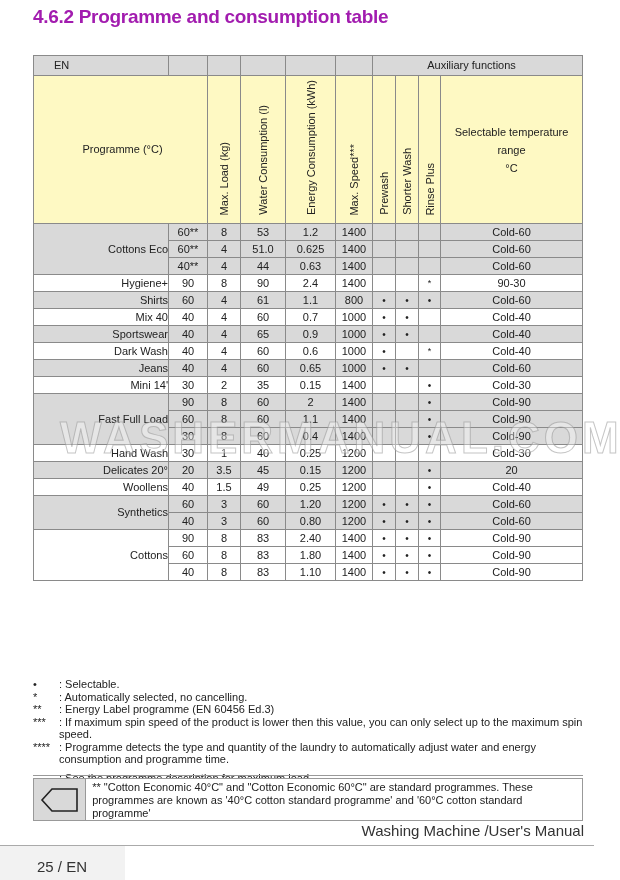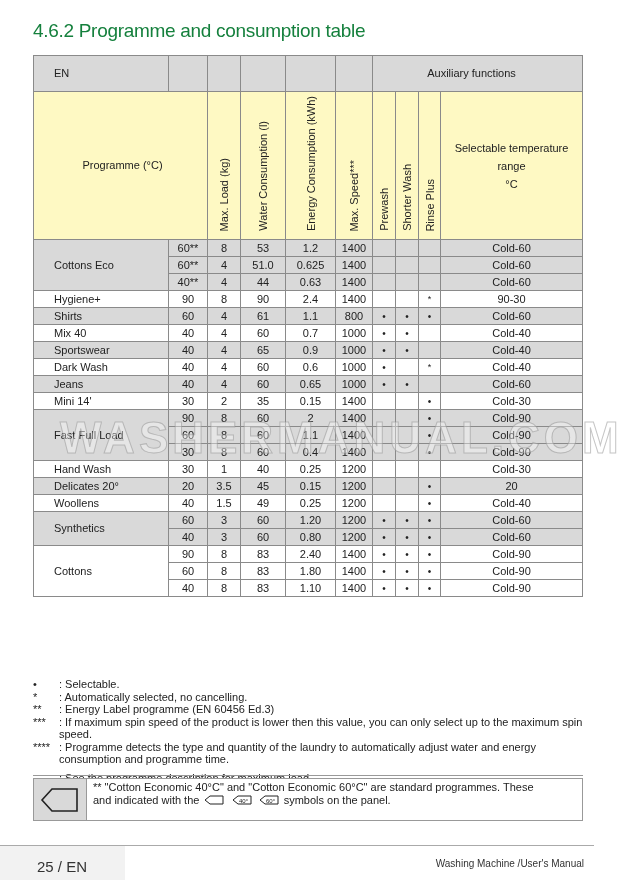--- a/index.html
+++ b/index.html
@@ -1,24 +1,24 @@
 <!DOCTYPE html>
 <html><head>
 <meta charset="utf-8">
 <style>
   * { box-sizing: border-box; margin: 0; padding: 0; }
   html, body { width: 620px; height: 880px; background: #ffffff; overflow: hidden; }
   body { position: relative; font-family: "Liberation Sans", sans-serif; color: #222; }
 
-  .title { position: absolute; left: 33px; top: 20px; font-size: 19px; font-weight: normal; color: #15803d; letter-spacing: -0.3px; font-family: "Liberation Sans", sans-serif; }
+  .title { position: absolute; left: 33px; top: 6px; font-size: 19px; font-weight: bold; color: #a21caf; letter-spacing: -0.3px; font-family: "Liberation Sans", sans-serif; }
 
   table.prog { position: absolute; left: 33px; top: 55px; width: 549px; border-collapse: collapse; table-layout: fixed; font-size: 11px; font-family: "Liberation Sans", sans-serif; }
   table.prog td, table.prog th { border: 1px solid #8a8a8a; text-align: center; font-weight: normal; height: 17px; line-height: 15px; padding: 0; color: #222; white-space: nowrap; overflow: hidden; }
-  table.prog td.name { text-align: left; padding-left: 20px; }
-  tr.hdr1 th { background: #d9d9d9; height: 36px; }
+  table.prog td.name { text-align: right; padding-left: 11px; }
+  tr.hdr1 th { background: #d9d9d9; height: 20px; }
   tr.hdr1 th.en { text-align: left; padding-left: 20px; }
   tr.hdr2 th { height: 140px; vertical-align: bottom; background: #fef9c3; }
   tr.hdr2 th.prog-h { text-align: center; padding-left: 4px; vertical-align: middle; }
   tr.hdr2 th.range-h { vertical-align: middle; white-space: normal; line-height: 18px; }
   .vt { display: inline-block; writing-mode: vertical-rl; transform: rotate(180deg); padding: 4px 0; line-height: 14px; white-space: nowrap; }
   tr.g td { background: #d9d9d9; }
   tr.w td { background: #ffffff; }
   td.dot { font-size: 10px; }
   td.star { font-size: 9px; vertical-align: middle; }
 
@@ -32,21 +32,21 @@
   .rule { position: absolute; left: 33px; top: 775px; width: 550px; height: 1px; background: #999; }
 
   .infobox { position: absolute; left: 33px; top: 778px; width: 550px; height: 43px; border: 1px solid #999; display: flex; background: #fff; }
   .infobox .iconcell { width: 53px; background: #d9d9d9; border-right: 1px solid #999; display: flex; align-items: center; justify-content: center; }
   .infobox .txt { padding: 2px 6px; font-size: 11px; line-height: 13px; color: #222; font-family: "Liberation Sans", sans-serif; }
   .mini { display: inline-block; vertical-align: middle; margin: 0 2px; }
 
   .footer-line { position: absolute; left: 0; top: 845px; width: 594px; height: 1px; background: #aaa; }
   .footer-left { position: absolute; left: 0; top: 846px; width: 125px; height: 34px; background: #f2f2f2; }
   .page-num { position: absolute; left: 37px; top: 858px; font-size: 15px; color: #333; font-family: "Liberation Sans", sans-serif; }
-  .manual-name { position: absolute; right: 36px; top: 858px; font-size: 10px; color: #333; font-family: "Liberation Sans", sans-serif; }
+  .manual-name { position: absolute; right: 36px; top: 822px; font-size: 15px; color: #333; font-family: "Liberation Sans", sans-serif; }
 </style>
 </head>
 <body>
 
 <div class="title">4.6.2 Programme and consumption table</div>
 
 <table class="prog">
   <colgroup>
     <col style="width:135px">
       <col style="width:39px">
@@ -364,34 +364,20 @@
 <div class="rule"></div>
 
 <div class="infobox">
   <div class="iconcell">
     <svg width="40" height="26" viewBox="0 0 40 26">
         <path d="M37 2 H12 L2 13 L12 24 H37 Z" fill="none" stroke="#222" stroke-width="1.6"></path>
       </svg>
   </div>
   <div class="txt">
     <div>** "Cotton Economic 40°C" and "Cotton Economic 60°C" are standard programmes. These</div>
-    <div>
-      <span>and indicated with the</span>
-      <span class="mini"><svg width="20" height="10" viewBox="0 0 20 10">
-            <path d="M19 1 H6 L1 5 L6 9 H19 Z" fill="none" stroke="#222" stroke-width="1"></path>
-          </svg></span>
-      <span class="mini" style="position:relative;"><svg width="20" height="10" viewBox="0 0 20 10">
-            <path d="M19 1 H6 L1 5 L6 9 H19 Z" fill="none" stroke="#222" stroke-width="1"></path>
-            <text x="7" y="8" font-size="6" fill="#222" font-family="Liberation Sans, sans-serif">40°</text>
-          </svg></span>
-      <span class="mini"><svg width="20" height="10" viewBox="0 0 20 10">
-            <path d="M19 1 H6 L1 5 L6 9 H19 Z" fill="none" stroke="#222" stroke-width="1"></path>
-            <text x="7" y="8" font-size="6" fill="#222" font-family="Liberation Sans, sans-serif">60°</text>
-          </svg></span>
-      <span>symbols on the panel.</span>
-    </div>
+    <div>programmes are known as '40°C cotton standard programme' and '60°C cotton standard programme'</div>
   </div>
 </div>
 
 <div class="footer-line"></div>
 <div class="footer-left"></div>
 <div class="page-num">25 / EN</div>
 <div class="manual-name">Washing Machine /User's Manual</div>
 
 </body></html>

